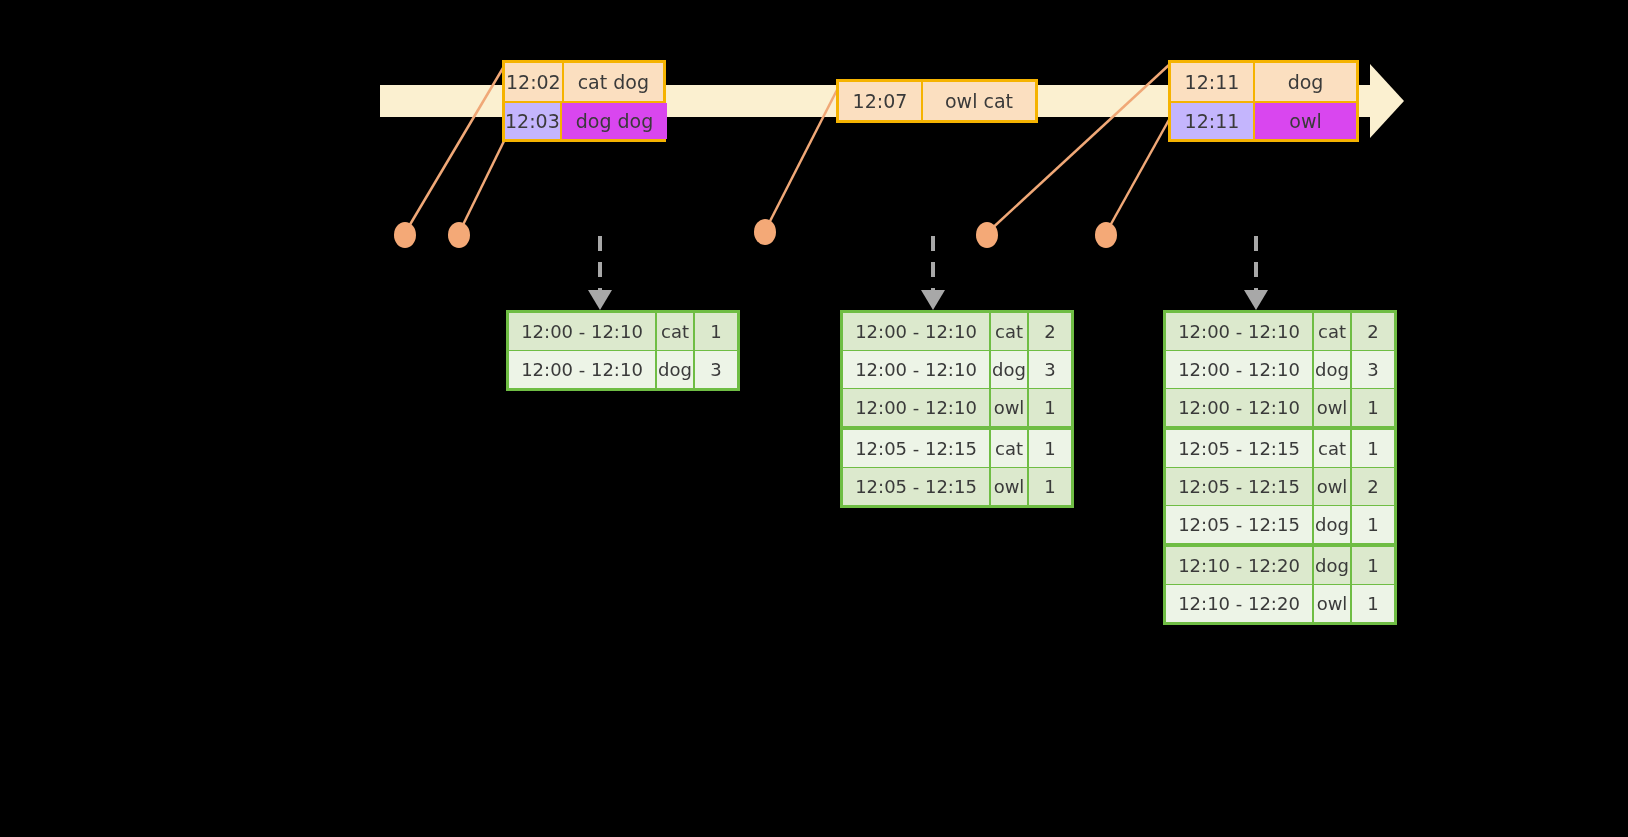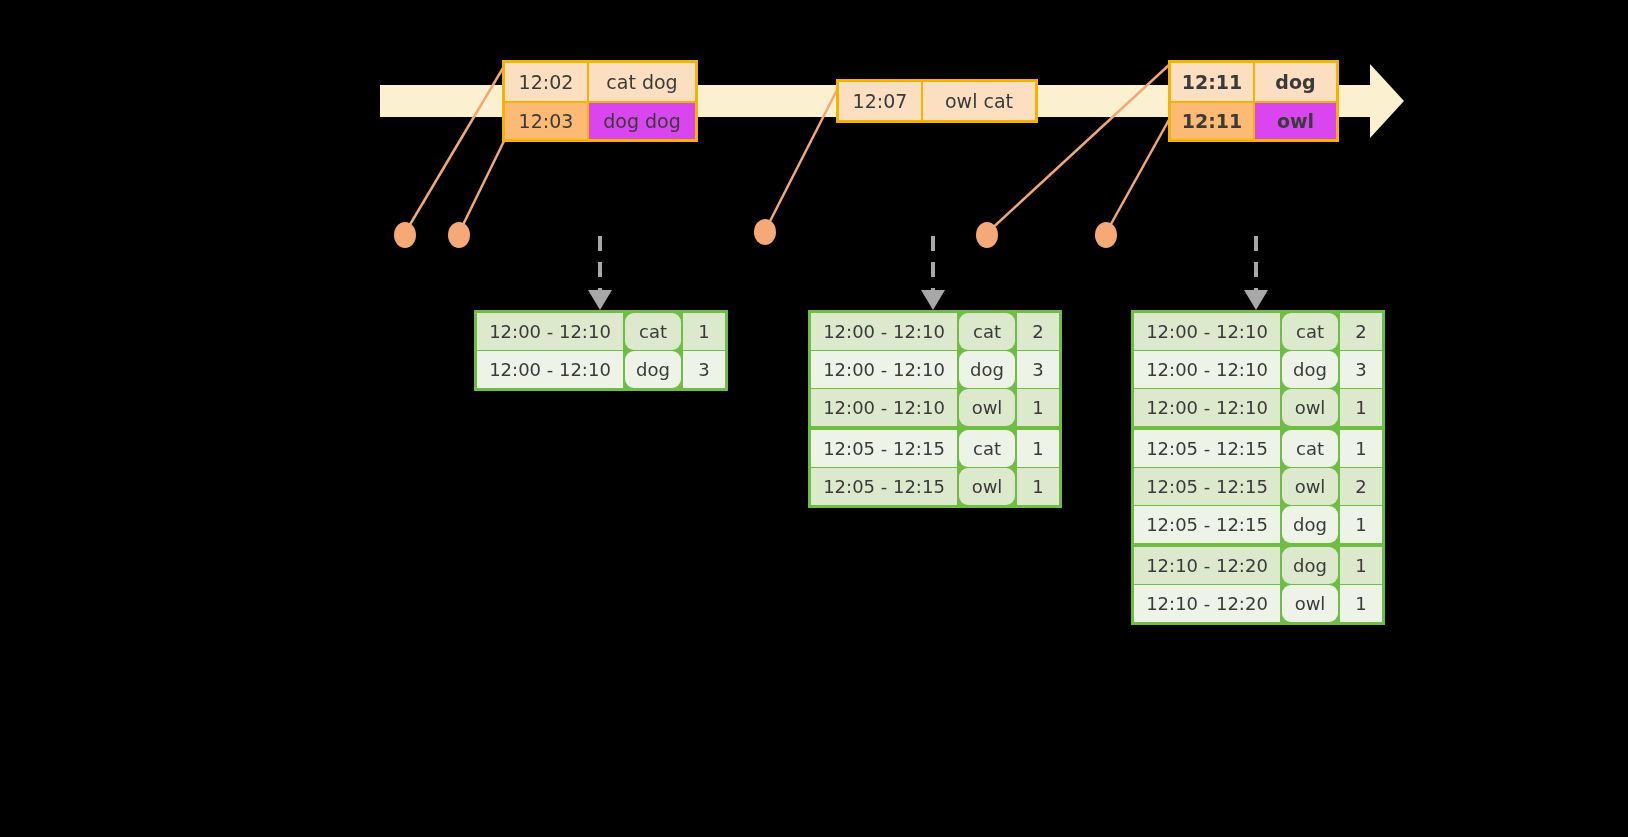--- a/index.html
+++ b/index.html
@@ -37,21 +37,21 @@
   }
   .evt-row + .evt-row { border-top: 2px solid #F5B301; }
   .evt-row.shade .evt-time, .evt-row.shade .evt-words { background: #FBDFC0; }
   .evt-time {
     width: 84px;
     display: flex;
     align-items: center;
     justify-content: center;
     font-size: 19px;
     color: #3a3a3a;
-    background: #fdba74;
+    background: #c4b5fd;
     border-right: 2px solid #F5B301;
     white-space: nowrap;
   }
   .evt-words {
     flex: 1;
     display: flex;
     align-items: center;
     justify-content: center;
     font-size: 19px;
     color: #3a3a3a;
@@ -59,41 +59,42 @@
     white-space: nowrap;
     padding: 0 14px;
   }
   
   .res-table {
     position: absolute;
     border: 3px solid #6FBD44;
     background: #6FBD44;
     display: flex;
     flex-direction: column;
+    margin-left: 32px;
   }
   .res-row {
     display: flex;
     height: 37px;
     margin-bottom: 1px;
   }
   .res-row:last-child { margin-bottom: 0; }
   .res-cell {
     display: flex;
     align-items: center;
     justify-content: center;
     font-size: 18px;
     color: #3a3a3a;
     background: #EDF4E7;
     white-space: nowrap;
     margin-right: 2px;
   }
   .res-cell:last-child { margin-right: 0; }
   .res-row.alt .res-cell { background: #DCE9CD; }
   .c-window { width: 146px; }
-  .c-word   { width: 56px; border-radius: 9px; }
+  .c-word   { width: 36px; }
   .c-count  { width: 42px; }
   .sep-thick { margin-bottom: 4px; }
 </style>
 </head>
 <body>
 
 <div id="stage">
 
   <svg class="layer" viewBox="0 0 1628 837">
 
@@ -123,39 +124,39 @@
       <line x1="933" y1="236" x2="933" y2="292" stroke-dasharray="15,11"></line>
       <line x1="1256" y1="236" x2="1256" y2="292" stroke-dasharray="15,11"></line>
     </g>
     <g fill="#A8A8A8">
       <polygon points="588,290 612,290 600,310"></polygon>
       <polygon points="921,290 945,290 933,310"></polygon>
       <polygon points="1244,290 1268,290 1256,310"></polygon>
     </g>
   </svg>
 
-  <div class="evt-group" style="left:502px; top:60px; width:196px;">
+  <div class="evt-group" style="left:502px; top:60px; width:164px;">
     <div class="evt-row shade">
       <div class="evt-time">12:02</div>
       <div class="evt-words">cat dog</div>
     </div>
     <div class="evt-row">
       <div class="evt-time">12:03</div>
       <div class="evt-words">dog dog</div>
     </div>
   </div>
 
   <div class="evt-group" style="left:836px; top:79px; width:202px;">
     <div class="evt-row shade">
       <div class="evt-time">12:07</div>
       <div class="evt-words">owl cat</div>
     </div>
   </div>
 
-  <div class="evt-group" style="left:1168px; top:60px; width:171px;font-weight:bold;">
+  <div class="evt-group" style="left:1168px; top:60px; width:191px;">
     <div class="evt-row shade">
       <div class="evt-time">12:11</div>
       <div class="evt-words">dog</div>
     </div>
     <div class="evt-row">
       <div class="evt-time">12:11</div>
       <div class="evt-words">owl</div>
     </div>
   </div>
 

